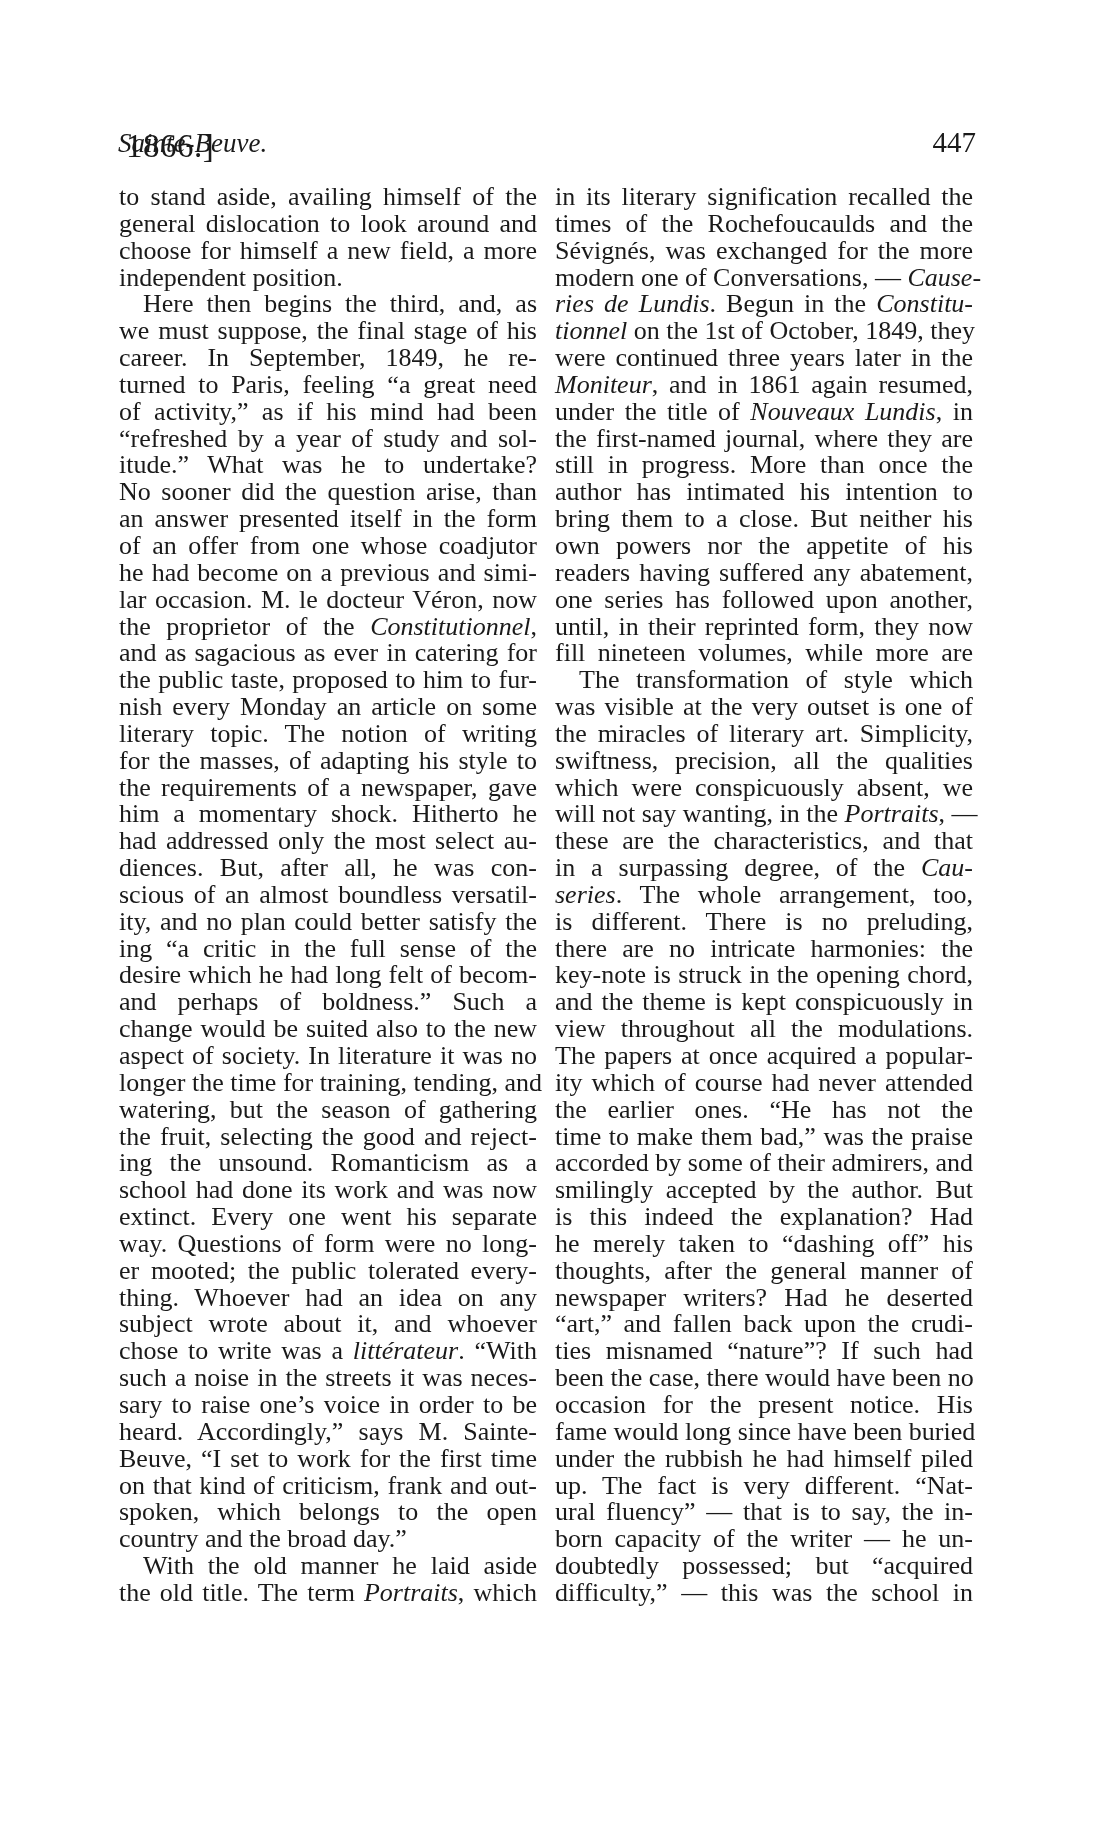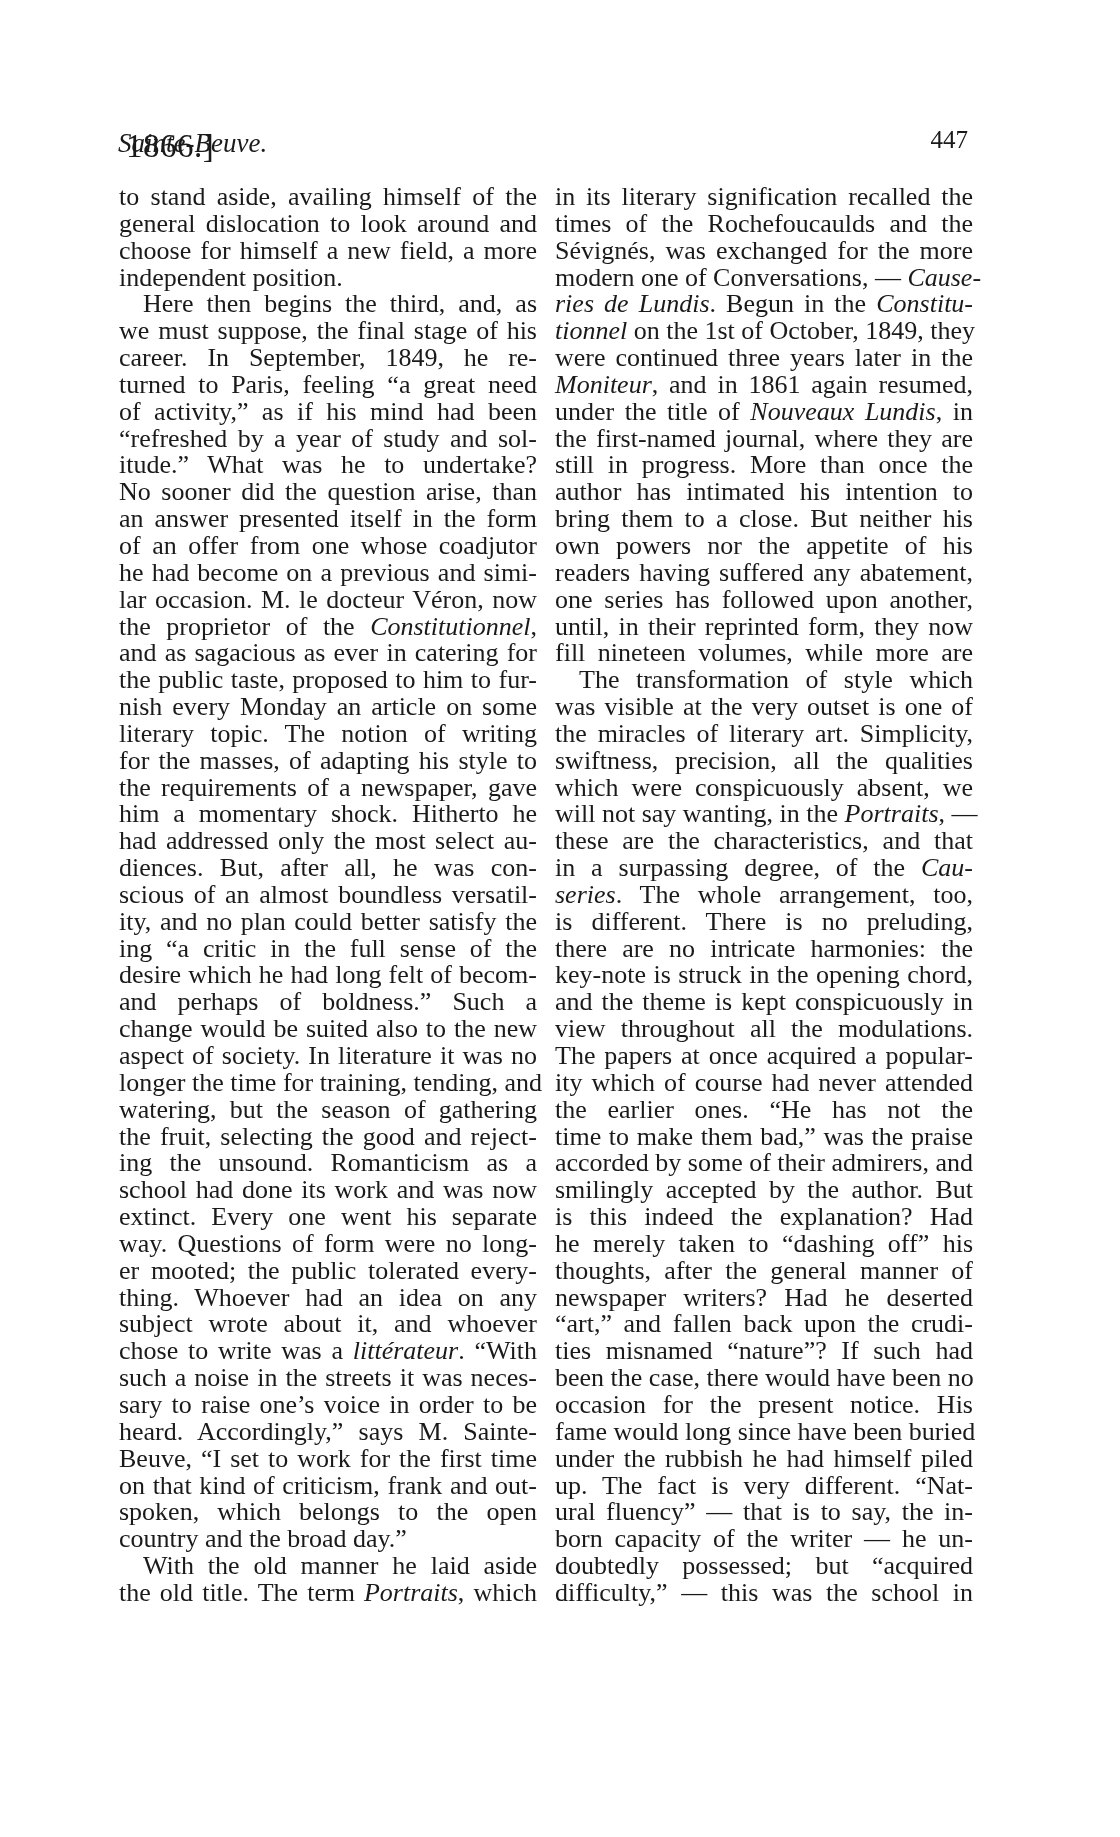--- a/index.html
+++ b/index.html
@@ -39,23 +39,23 @@
       position: absolute;
       left: 0;
       right: 0;
       top: 0;
       text-align: left;
       font-size: 27px;
       font-style: italic;
     }
     .rh-folio {
       position: absolute;
-      right: 8px;
+      right: 0;
       top: -2px;
-      font-size: 25px;
+      font-size: 29px;
     }
     .column {
       position: absolute;
       top: 184px;
       width: 418px;
       font-size: 26px;
       line-height: 26.85px;
     }
     .col-left { left: 119px; }
     .col-right { left: 555px; }

